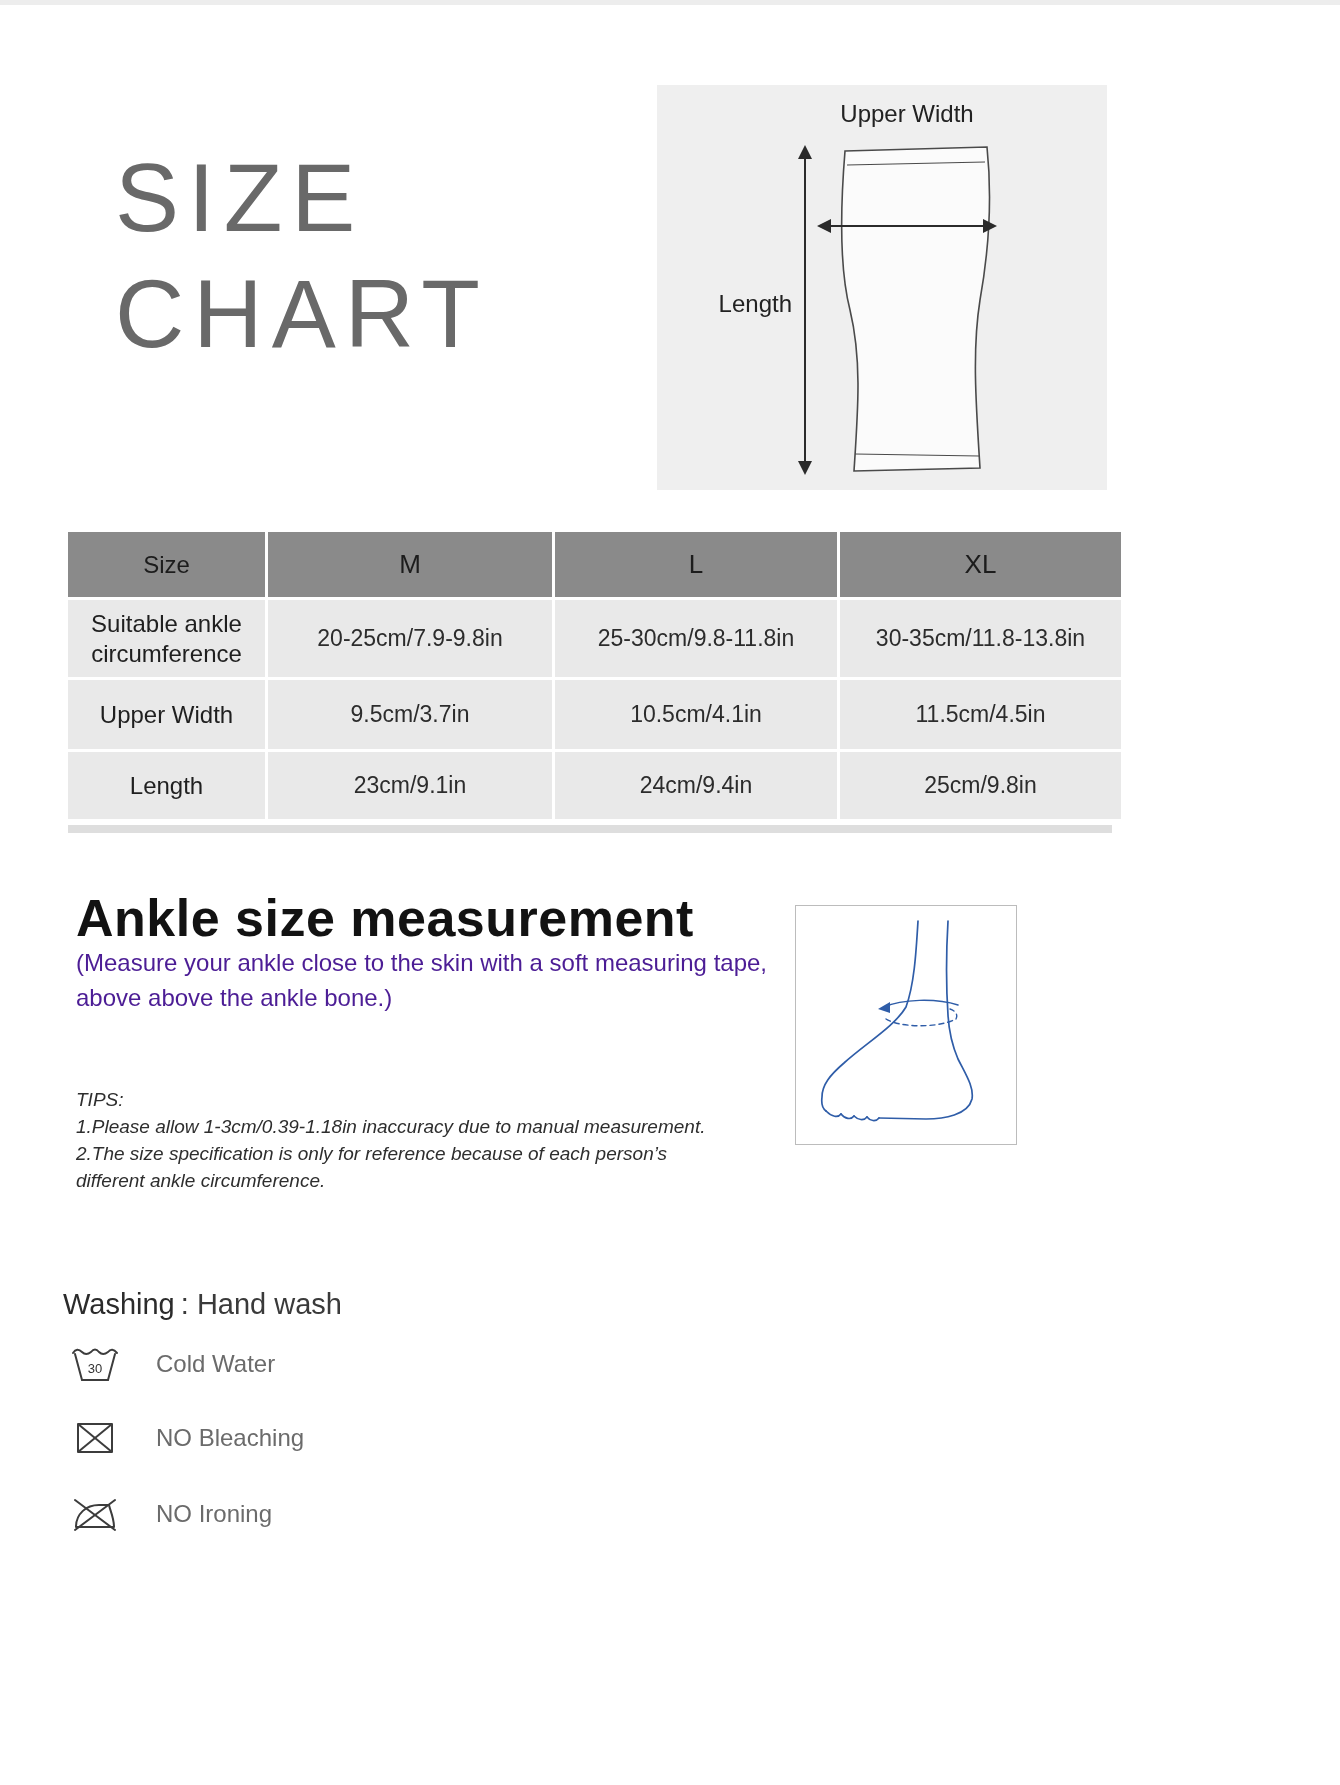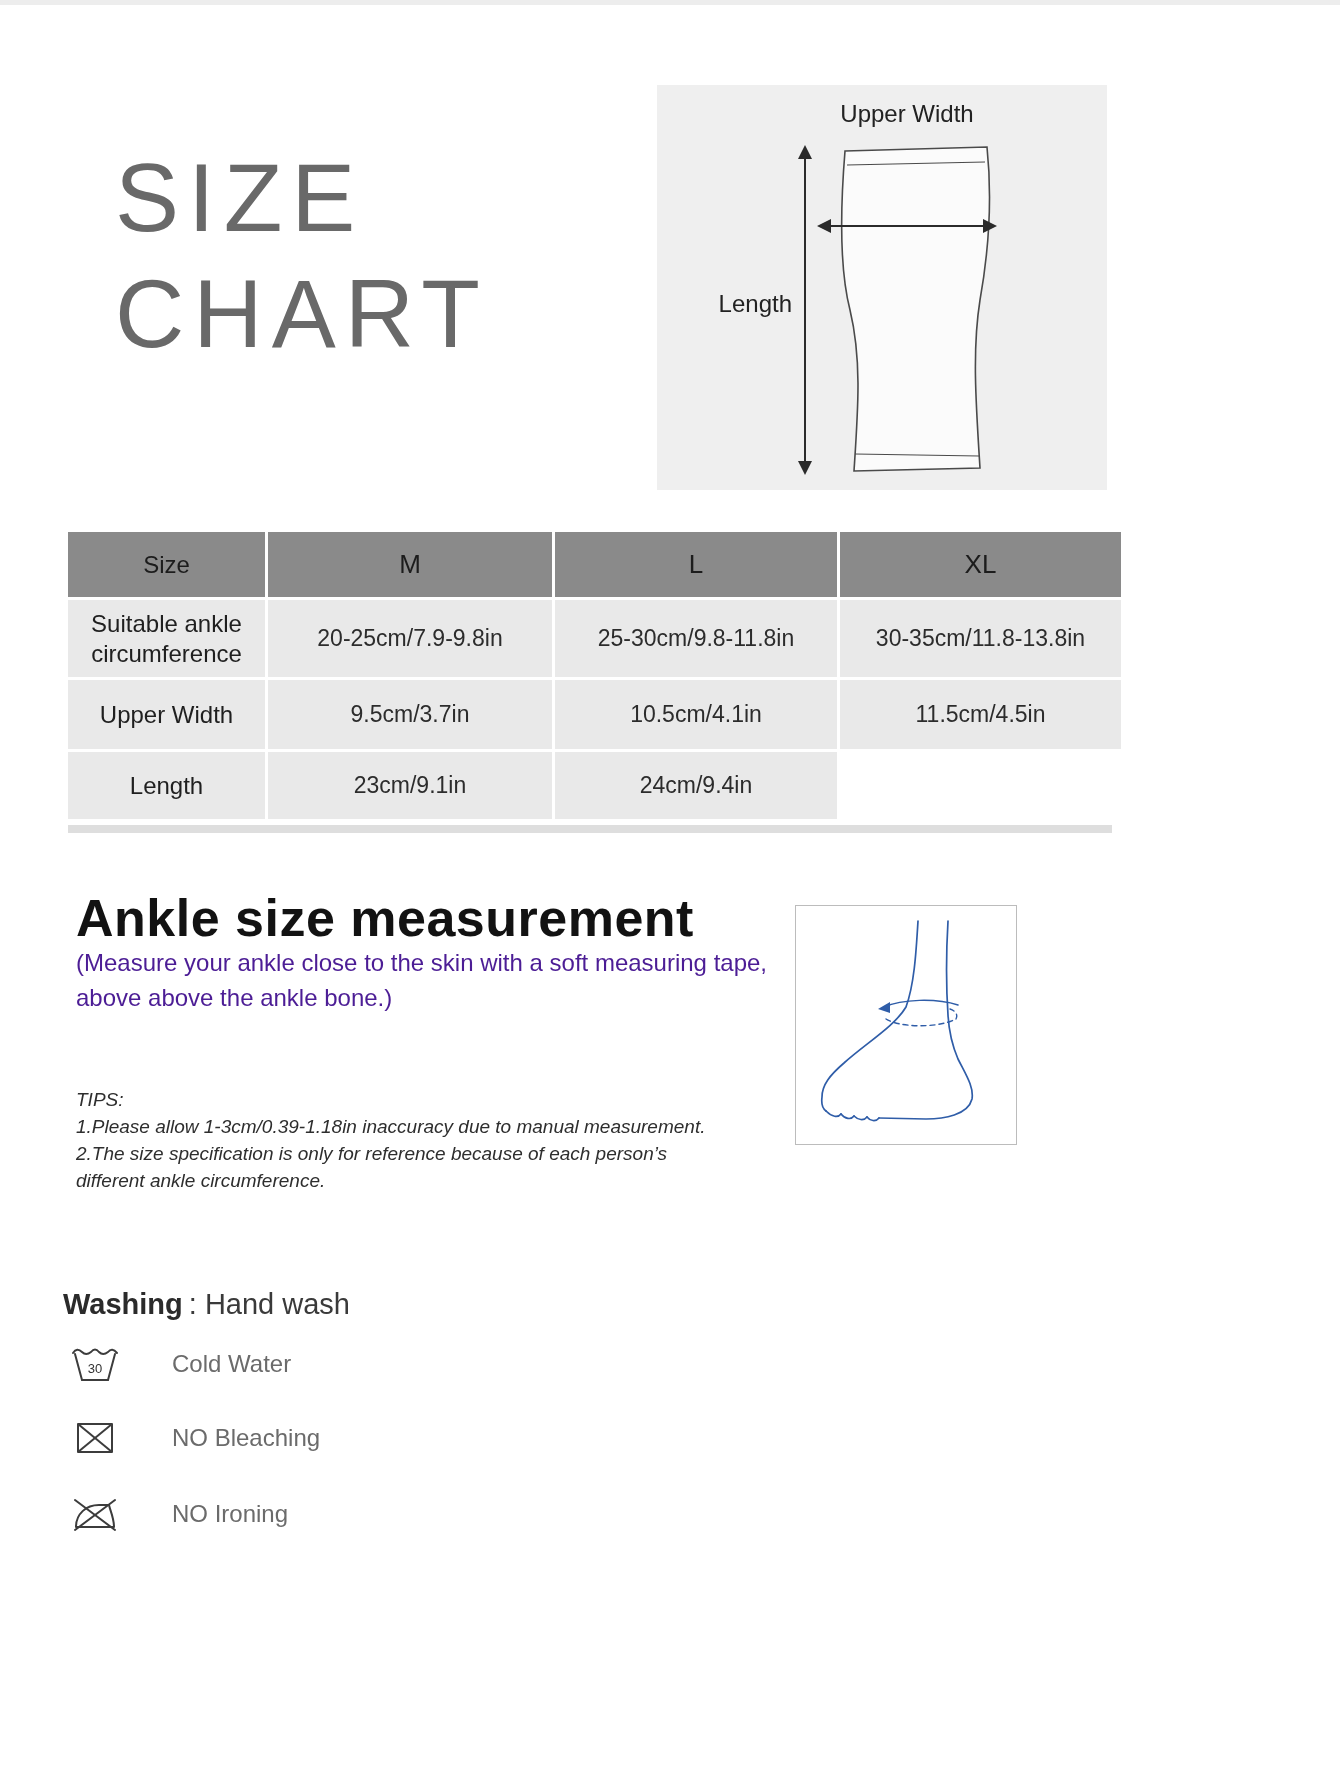--- a/index.html
+++ b/index.html
@@ -70,24 +70,24 @@
   .foot-box {
     position:absolute; left:795px; top:905px; width:222px; height:240px;
     background:#ffffff; border:1px solid #bcbcbc;
     display:flex; align-items:center; justify-content:center;
   }
 
   
   .washing-heading {
     position:absolute; left:63px; top:1288px; font-size:29px; color:#2b2b2b;
   }
-  .washing-heading .bold { font-weight:700;margin-top:28px; }
+  .washing-heading .bold { font-weight:400;margin-top:28px; }
   .washing-heading .rest { font-weight:400; color:#3a3a3a; margin-left:6px; }
   .wash-row {
-    position:absolute; left:70px; display:flex; align-items:center; gap:52px;
+    position:absolute; left:70px; display:flex; align-items:center; gap:36px;
   }
   .wash-row .icon-wrap { width:50px; height:44px; display:flex; align-items:center; justify-content:center; }
   .wash-row .wash-label { font-size:24px; color:#6b6b6b; }
   .row-cold { top:1342px; }
   .row-bleach { top:1416px; }
   .row-iron { top:1492px; }
 </style>
 </head>
 <body>
 
@@ -134,20 +134,21 @@
   <div class="cell">30-35cm/11.8-13.8in</div>
 
   <div class="cell rowlabel">Upper Width</div>
   <div class="cell">9.5cm/3.7in</div>
   <div class="cell">10.5cm/4.1in</div>
   <div class="cell">11.5cm/4.5in</div>
 
   <div class="cell rowlabel">Length</div>
   <div class="cell">23cm/9.1in</div>
   <div class="cell">24cm/9.4in</div>
+  <div class="cell">25cm/9.8in</div>
 </div>
 <div class="table-bottom-strip"></div>
 
 <div class="measure-heading">Ankle size measurement</div>
 <div class="measure-note">
   <div>(Measure your ankle close to the skin with a soft measuring tape,</div>
   <div>above above the ankle bone.)</div>
 </div>
 <div class="tips-block">
   <div>TIPS:</div>

